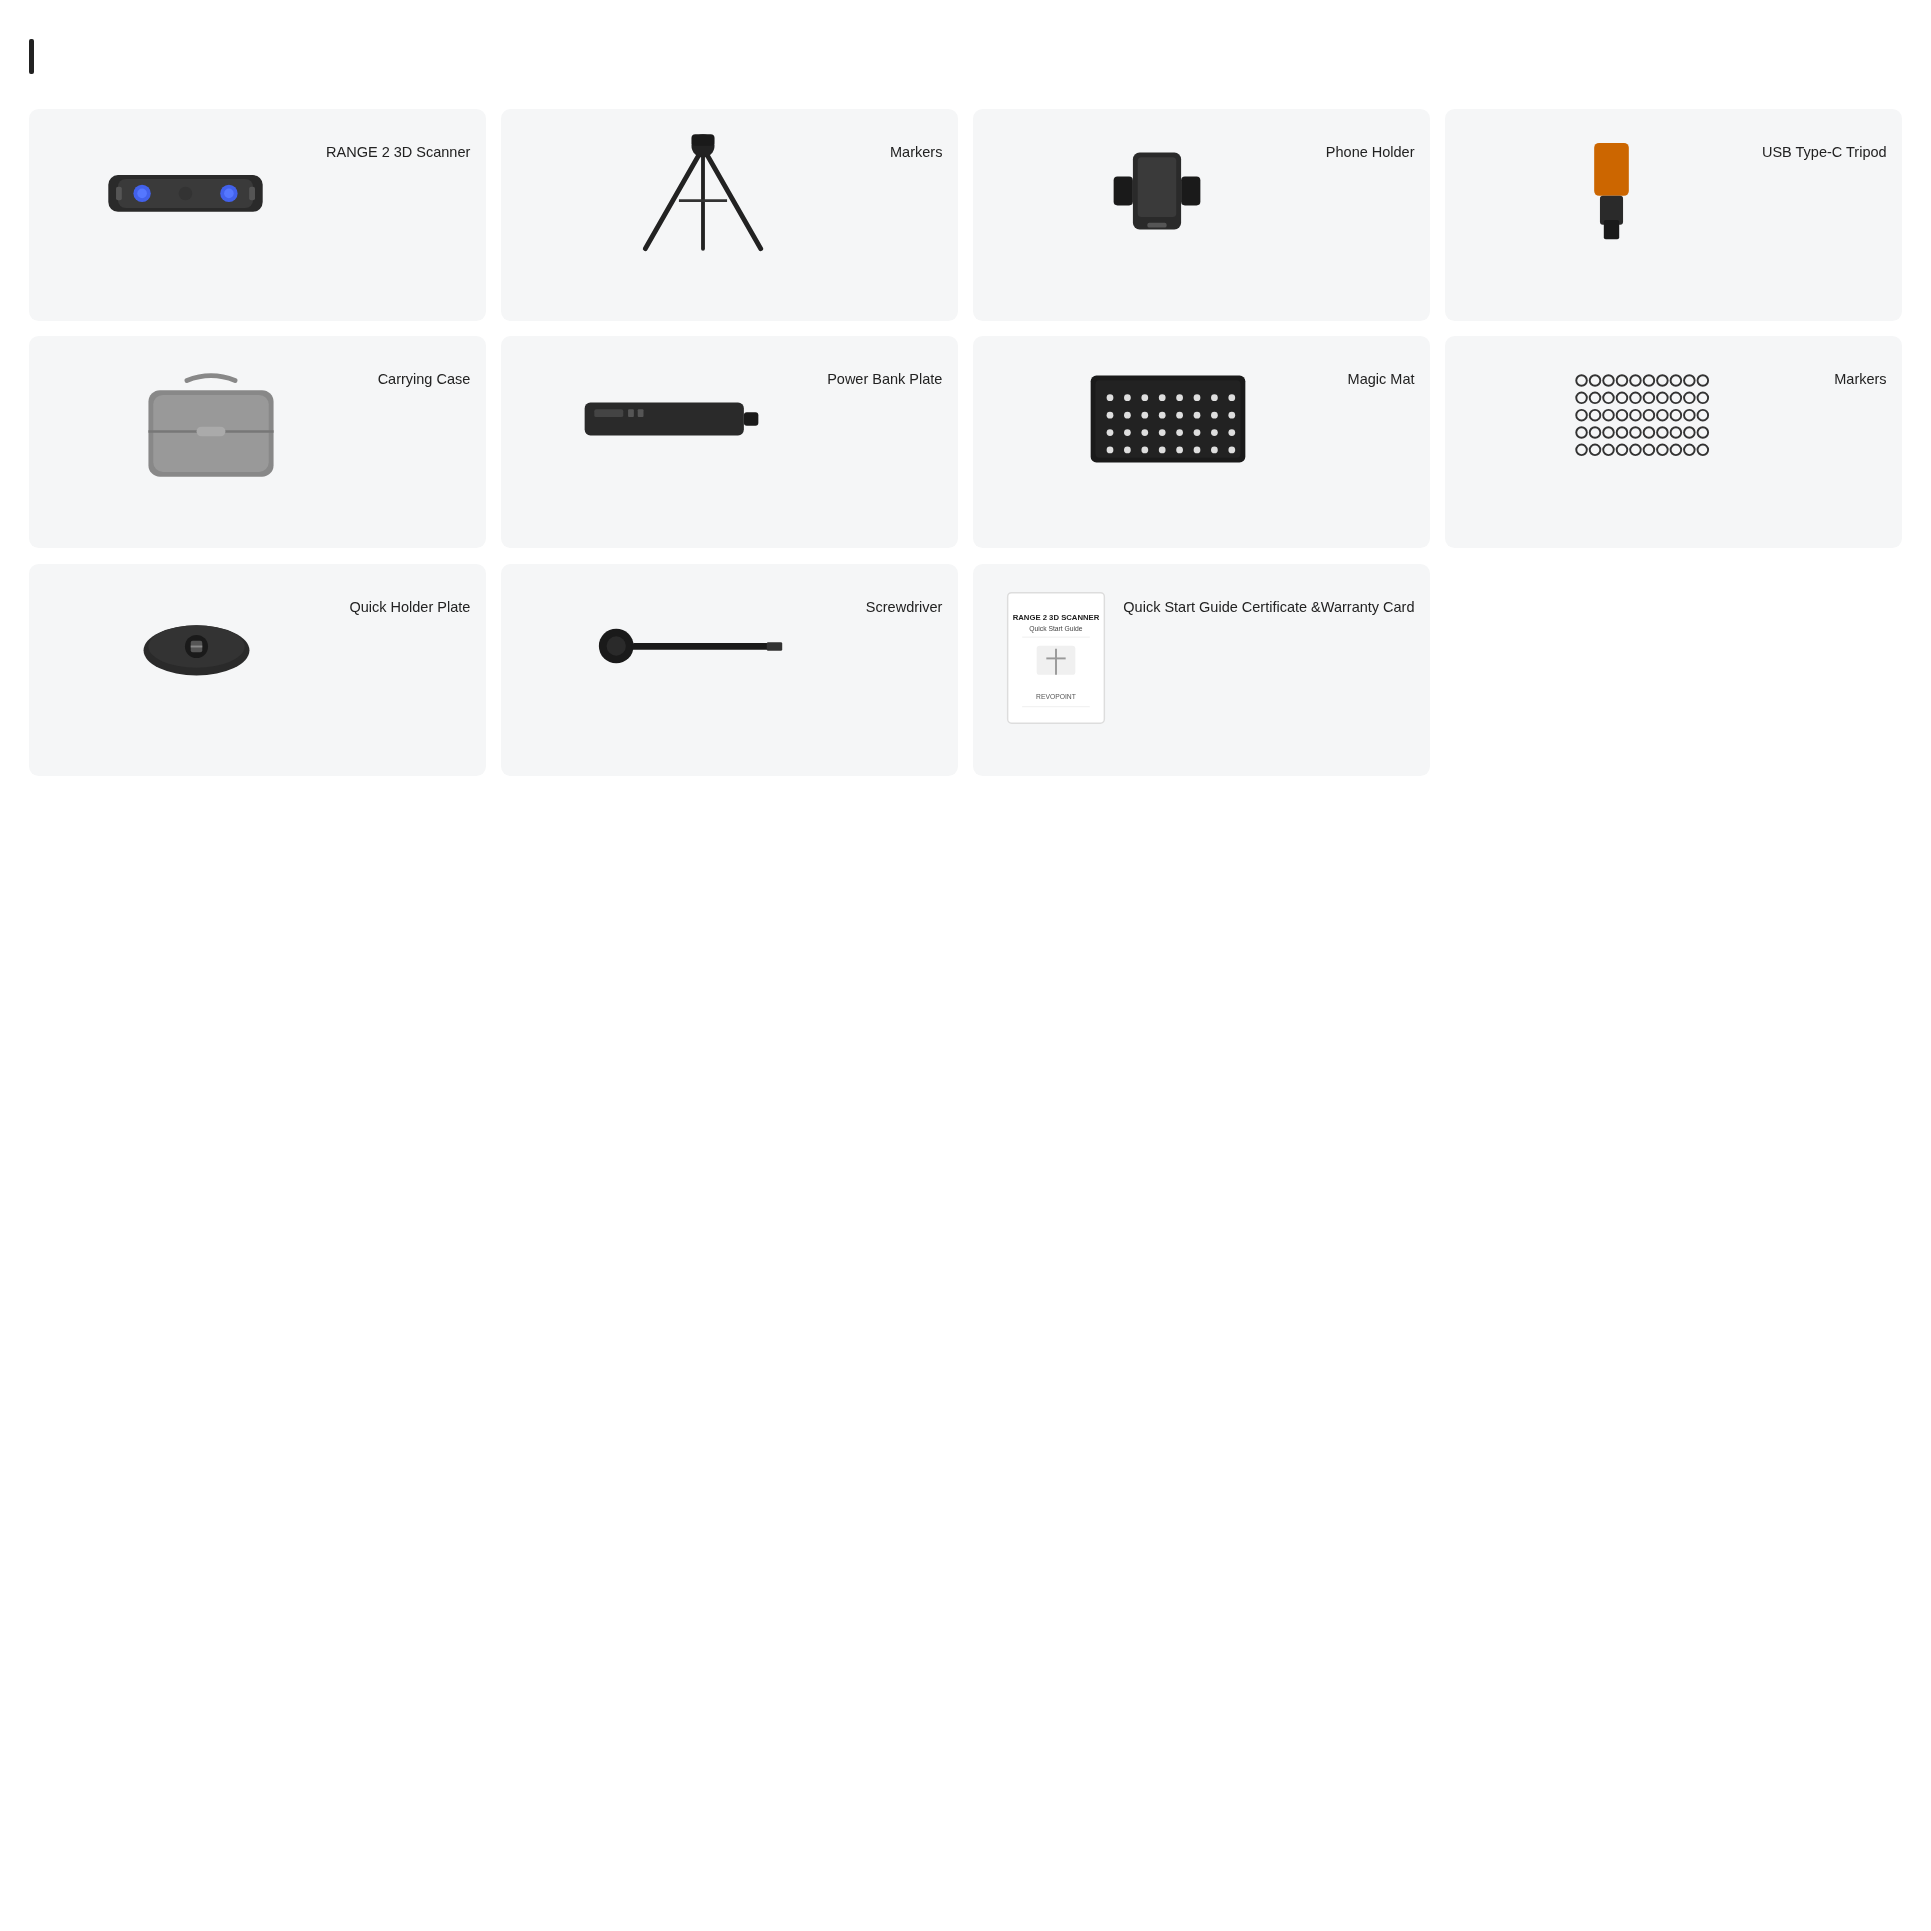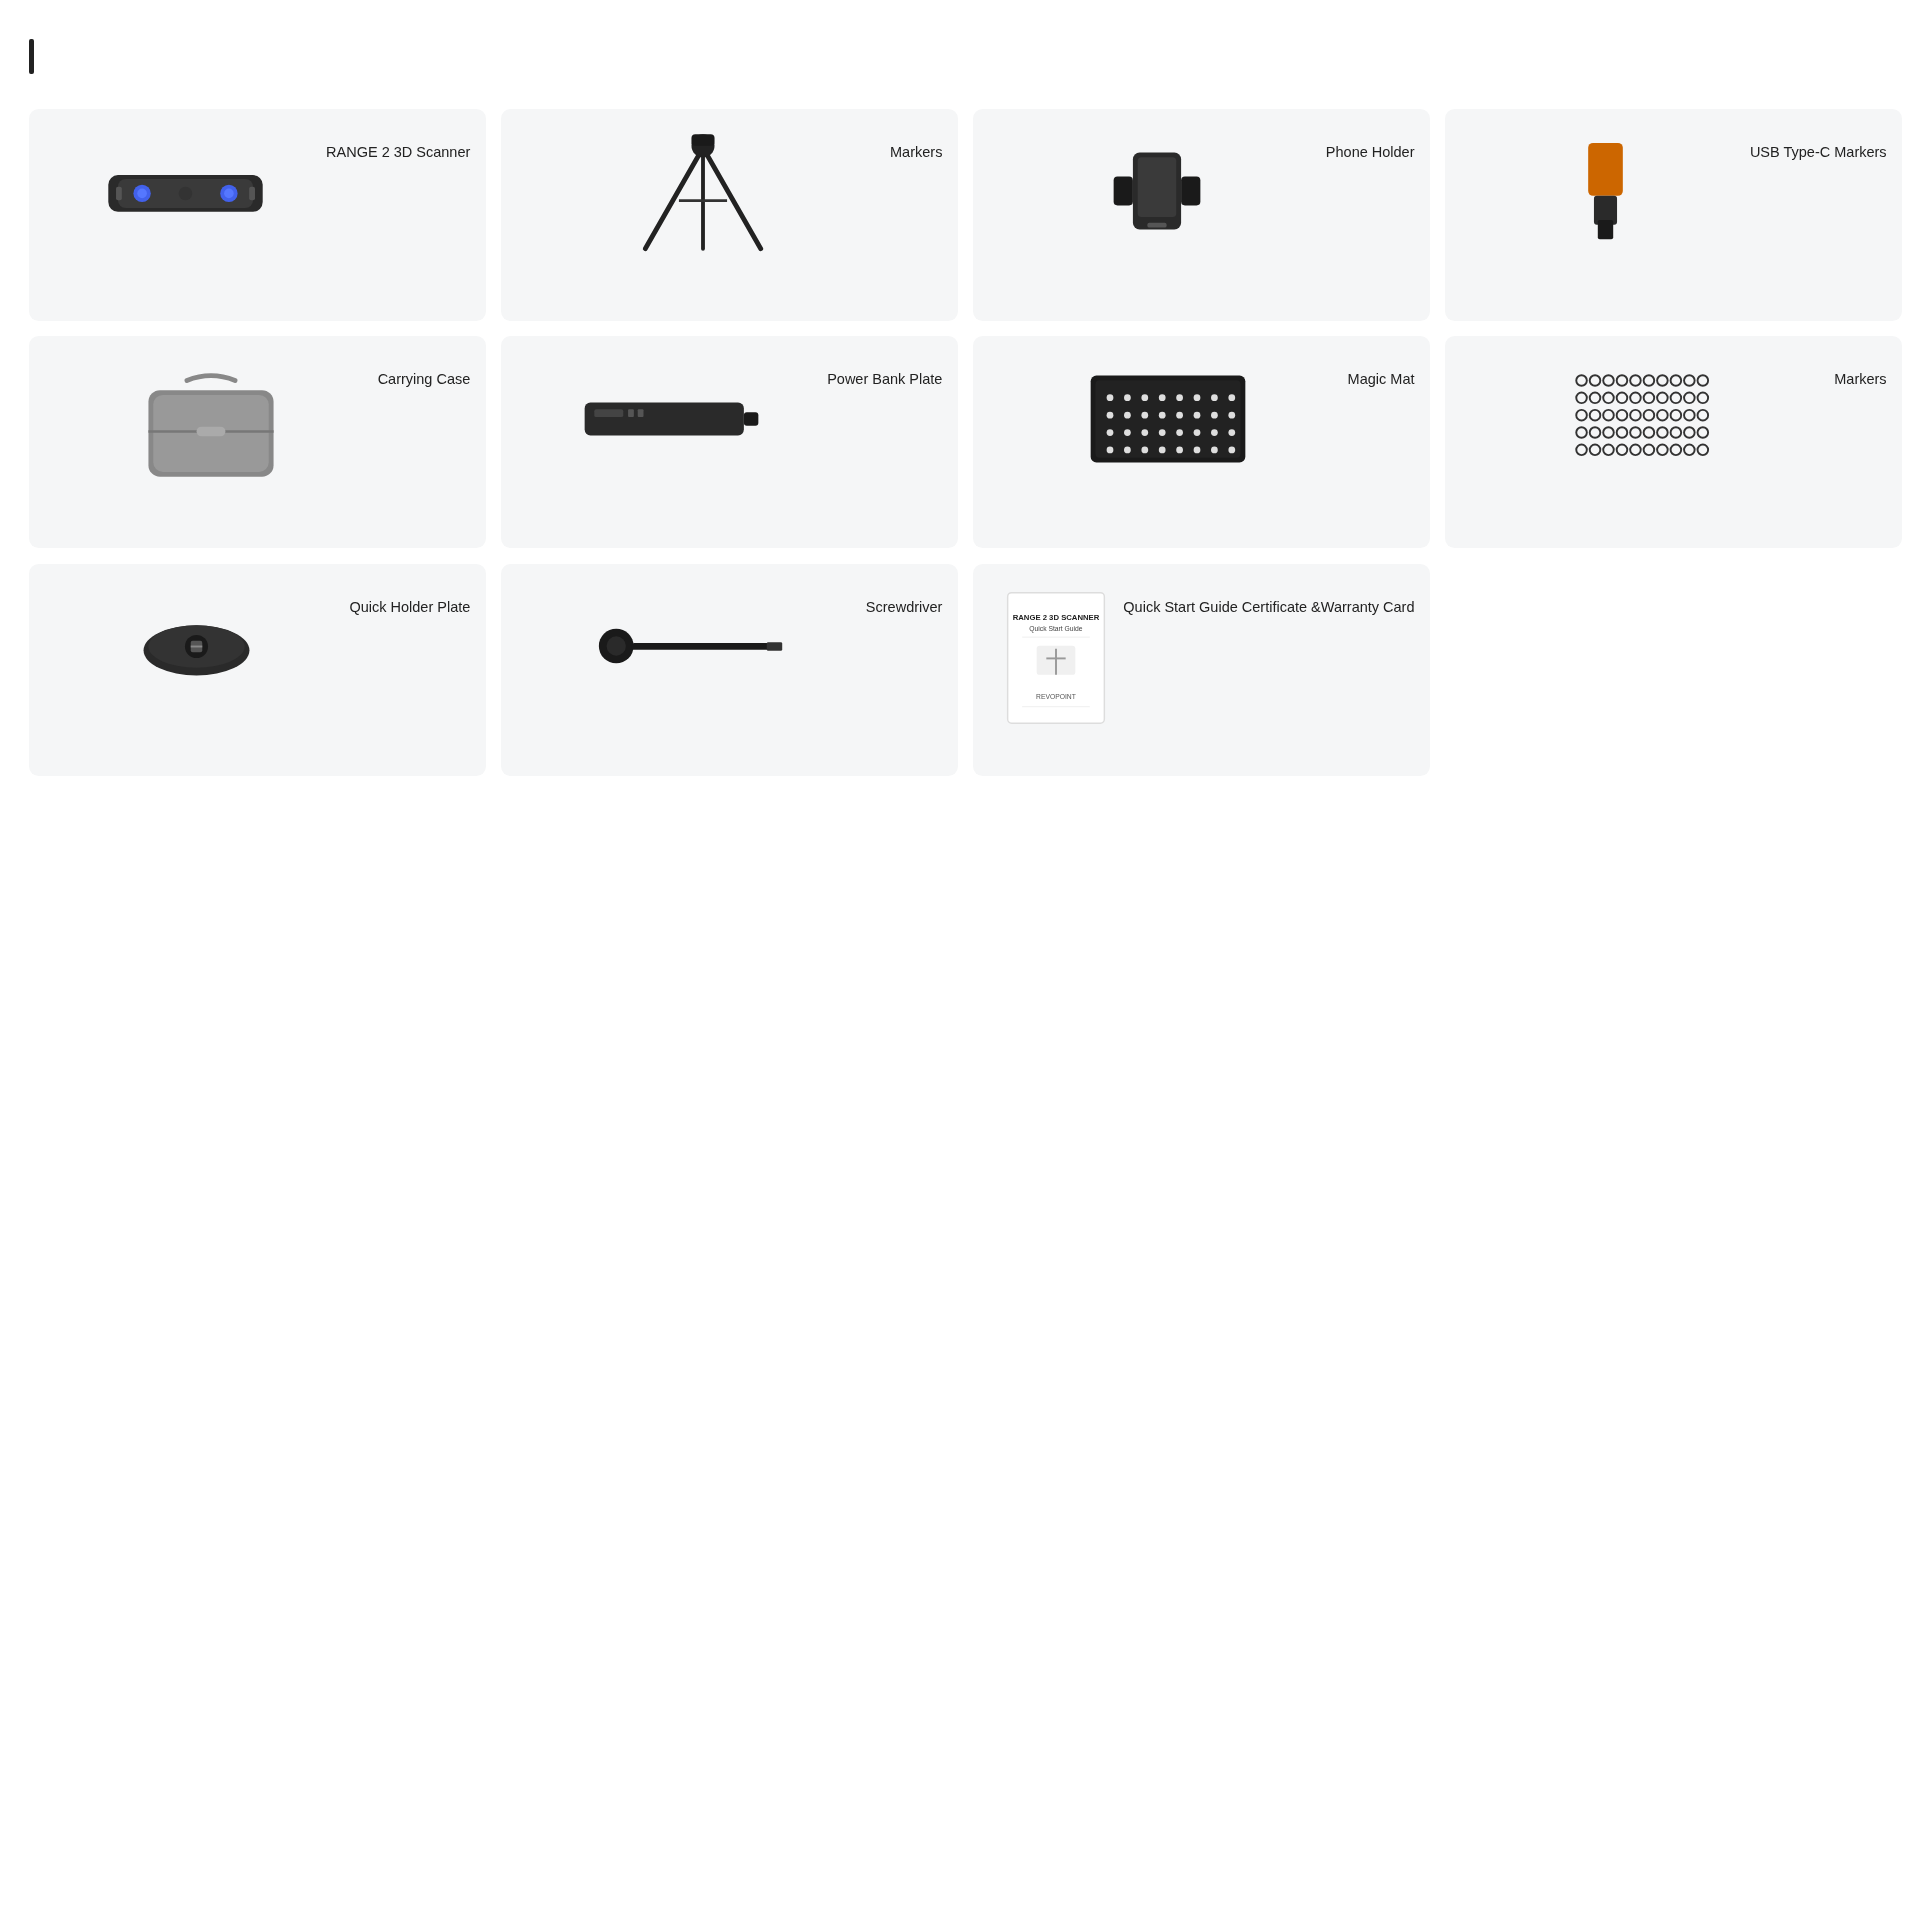--- a/index.html
+++ b/index.html
@@ -116,21 +116,21 @@
     </div>
     <div class="card">
       <div class="card-image-area svg-container">
         <svg width="77" height="116" viewBox="0 0 80 120" fill="none" xmlns="http://www.w3.org/2000/svg">
       <rect x="22" y="10" width="36" height="55" rx="5" fill="#cc6600"></rect>
       <rect x="28" y="65" width="24" height="30" rx="3" fill="#2a2a2a"></rect>
       <rect x="32" y="90" width="16" height="20" rx="2" fill="#1a1a1a"></rect>
     </svg>
       </div>
       <div class="card-label">USB Type-C
-Markers</div>
+Tripod</div>
     </div>
     <div class="card">
       <div class="card-image-area svg-container">
         <svg width="154" height="126" viewBox="0 0 160 130" fill="none" xmlns="http://www.w3.org/2000/svg">
       <path d="M55 25 Q80 15 105 25" stroke="#888" stroke-width="5" fill="none" stroke-linecap="round"></path>
       <rect x="15" y="35" width="130" height="90" rx="12" fill="#888"></rect>
       <rect x="20" y="40" width="120" height="80" rx="10" fill="#999"></rect>
       <line x1="15" y1="78" x2="145" y2="78" stroke="#777" stroke-width="2.5"></line>
       <rect x="65" y="73" width="30" height="10" rx="5" fill="#aaa"></rect>
     </svg>

